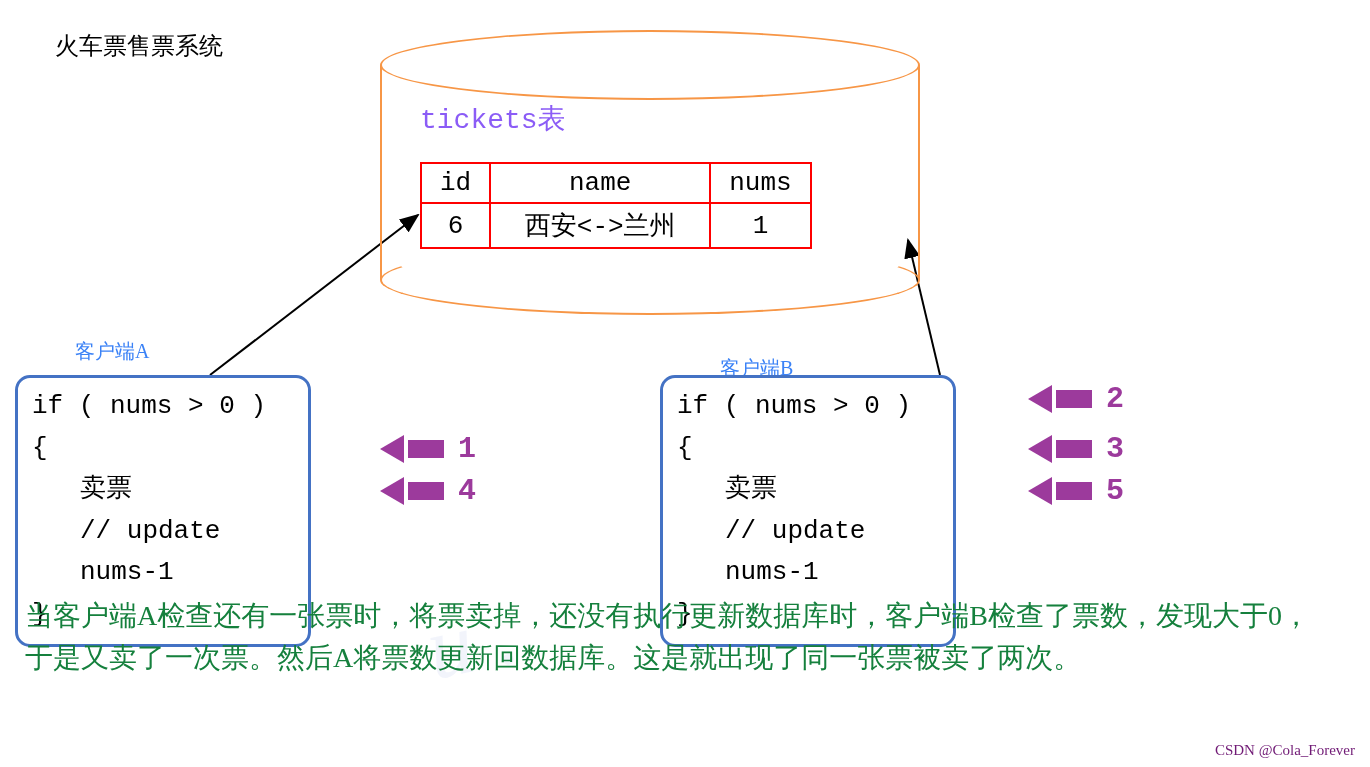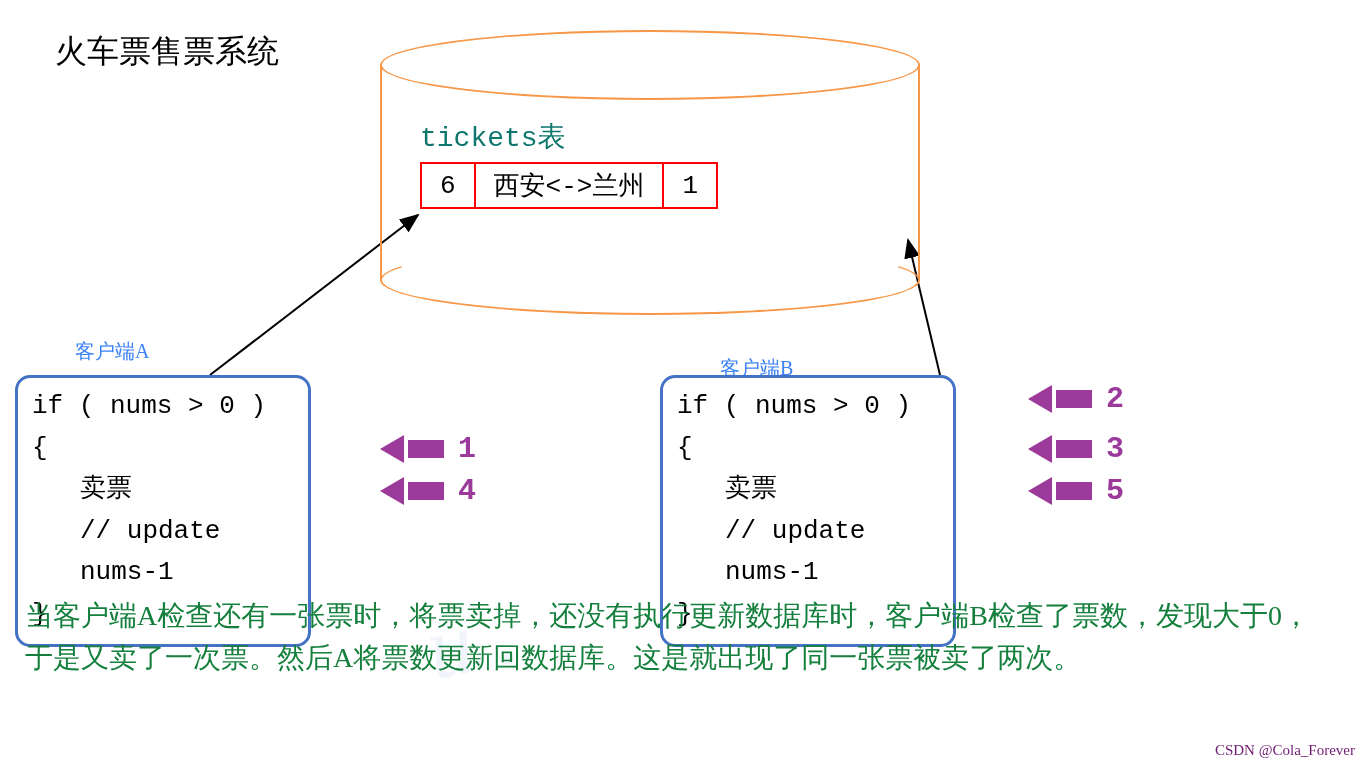--- a/index.html
+++ b/index.html
@@ -9,21 +9,21 @@
     background: #ffffff;
     font-family: "Microsoft YaHei", "SimSun", serif;
     width: 1370px;
     height: 767px;
     position: relative;
   }
   .title {
     position: absolute;
     top: 30px;
     left: 55px;
-    font-size: 32px;
+    font-size: 24px;
     color: #000;
   }
   .cylinder {
     position: absolute;
     top: 30px;
     left: 380px;
     width: 540px;
     height: 285px;
   }
   .cyl-top {
@@ -50,25 +50,25 @@
     bottom: 0;
     left: 0;
     width: 540px;
     height: 70px;
     border: 2px solid #f79646;
     border-radius: 50%;
     border-top-color: transparent;
   }
   .table-label {
     position: absolute;
-    top: 118px;
+    top: 100px;
     left: 420px;
     font-size: 28px;
     font-family: "Courier New", monospace;
-    color: #0f766e;
+    color: #8b5cf6;
   }
   .tickets-table {
     position: absolute;
     top: 162px;
     left: 420px;
     border-collapse: collapse;
   }
   .tickets-table th, .tickets-table td {
     border: 2px solid #ff0000;
     padding: 4px 18px;
@@ -182,20 +182,25 @@
 
 <div class="cylinder">
   <div class="cyl-body"></div>
   <div class="cyl-bottom"></div>
   <div class="cyl-top"></div>
 </div>
 
 <div class="table-label">tickets表</div>
 <table class="tickets-table">
   <tbody>
+      <tr>
+    <th>id</th>
+    <th style="min-width:220px;">name</th>
+    <th>nums</th>
+  </tr>
   <tr>
     <td>6</td>
     <td>西安&lt;-&gt;兰州</td>
     <td>1</td>
   </tr>
 </tbody>
   </table>
 
 <div class="client-label labelA">客户端A</div>
 <div class="client-box boxA">

